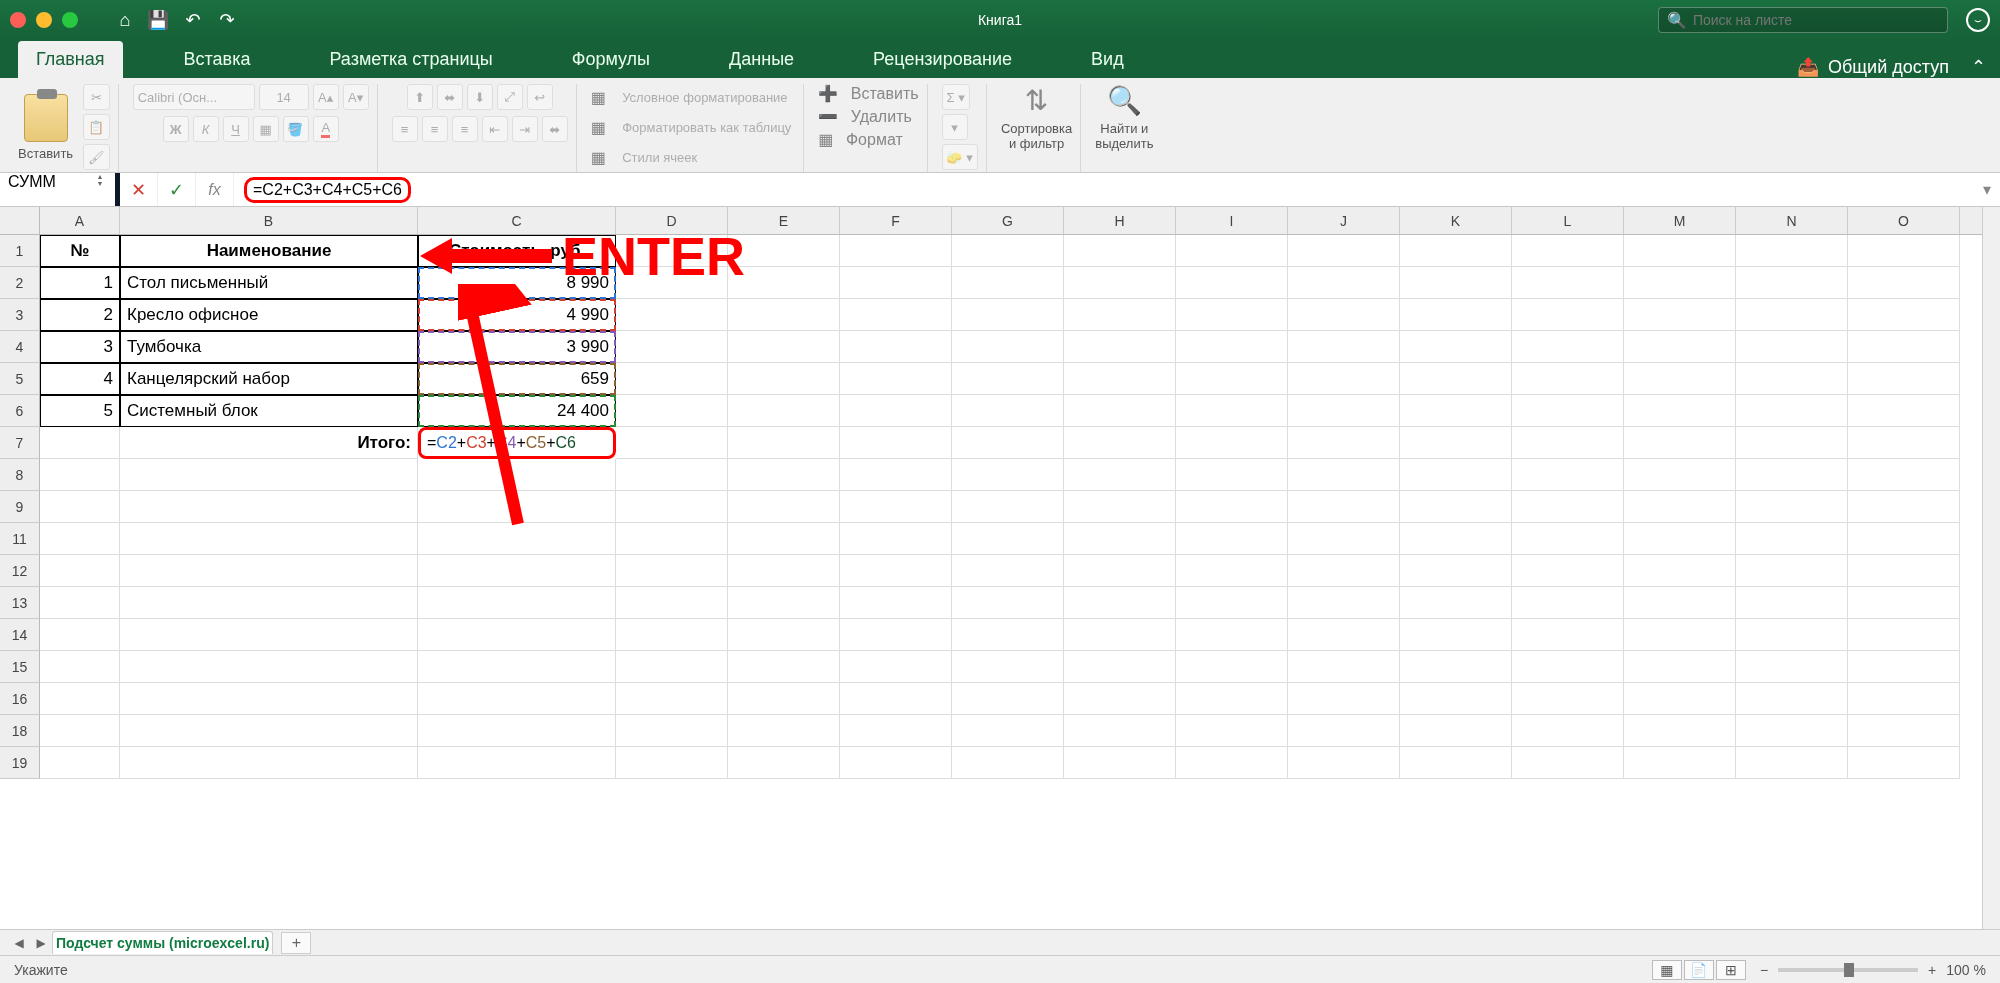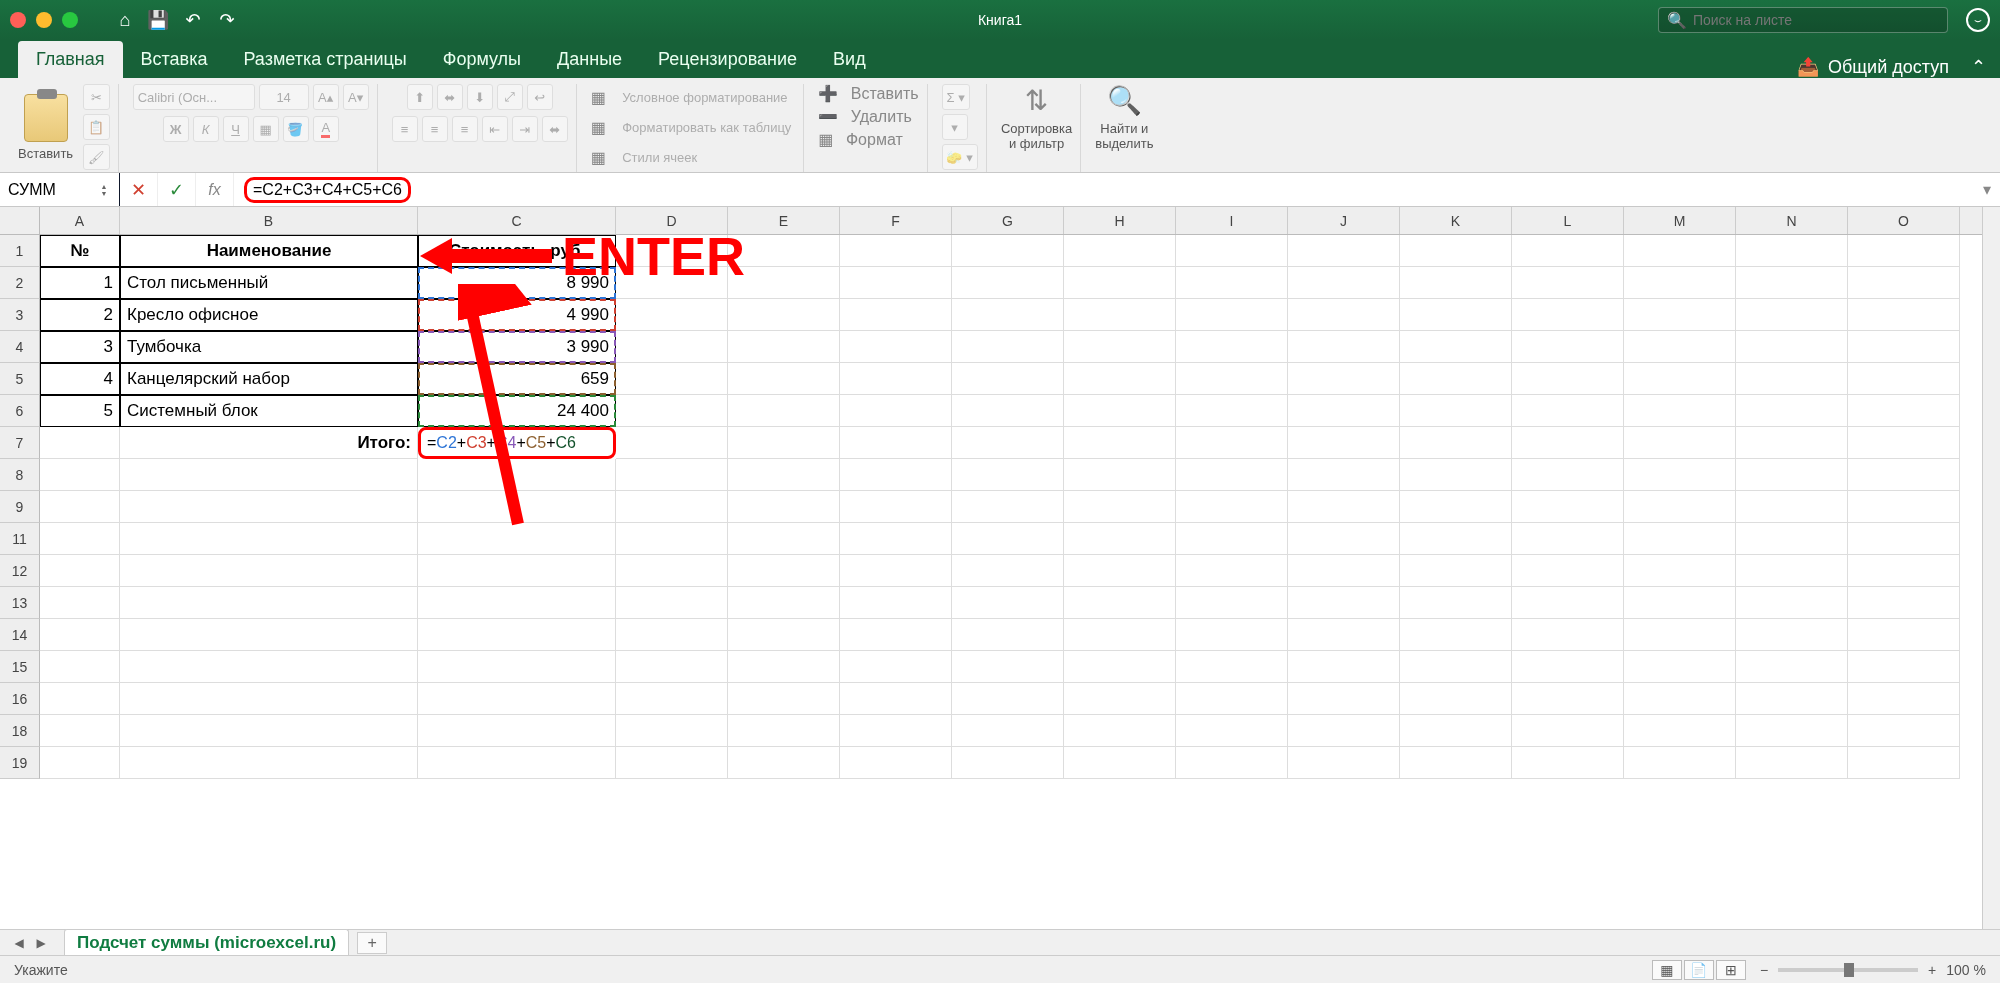--- a/index.html
+++ b/index.html
@@ -10,39 +10,39 @@
 .traffic { display: flex; gap: 10px; margin-right: 30px; }
 .tl { width: 16px; height: 16px; border-radius: 50%; }
 .tl.red { background: #ff5f57; } .tl.yellow { background: #febc2e; } .tl.green { background: #28c840; }
 .titlebutton { width: 34px; height: 28px; display: flex; align-items: center; justify-content: center; color: #fff; font-size: 18px; border-radius: 4px; }
 .title-center { position: absolute; left: 50%; transform: translateX(-50%); font-size: 14px; color: #fff; }
 .search-box { margin-left: auto; display: flex; align-items: center; background: rgba(0,0,0,.2); border: 1px solid rgba(255,255,255,.3); border-radius: 4px; padding: 2px 8px; width: 290px; height: 26px; }
 .search-box input { background: transparent; border: none; color: #cde; font-size: 14px; width: 100%; outline: none; }
 .smiley { margin-left: 18px; width: 24px; height: 24px; border: 2px solid #fff; border-radius: 50%; display:flex; align-items:center; justify-content:center; font-size:12px; color:#fff; }
 
 
-.tabrow { height: 38px; background: #176138; display: flex; align-items: flex-end; padding-left: 18px; color: #fff; }
+.tabrow { height: 38px; background: #176138; display: flex; align-items: flex-end; padding-left: 18px; color: #fff; gap: 43px; }
 .tab { padding: 8px 18px 8px; font-size: 18px; color: #eafff0; cursor: pointer; }
 .tab.active { background: #f0f0f0; color: #176138; border-radius: 4px 4px 0 0; font-weight: 500; }
 .tabright { margin-left: auto; display: flex; align-items: center; padding-right: 14px; gap: 8px; font-size: 18px; }
 
 
 .ribbon { height: 95px; background: #f0f0f0; border-bottom: 1px solid #c8c8c8; display: flex; padding: 6px 10px 0; gap: 6px; color:#888; }
 .rgroup { display:flex; flex-direction:column; align-items:center; padding: 0 8px; border-right:1px solid #d8d8d8; }
 .rgroup:last-child { border-right:none; }
 .rrow { display:flex; gap:4px; align-items:center; }
 .rbtn { min-width:26px; height:26px; border:1px solid #d0d0d0; background:#fafafa; border-radius:3px; display:flex; align-items:center; justify-content:center; font-size:13px; color:#777; padding:0 4px; }
 .rbtn.dim { opacity:.55; }
 .rlabel { font-size:13px; margin-top:4px; color:#555; }
 .clipboard-icon { width: 44px; height: 48px; background: linear-gradient(#f8e0a0,#e8c878); border-radius: 4px; border:1px solid #c0a050; position:relative; }
 .clipboard-icon::before { content:""; position:absolute; top:-6px; left:12px; width:20px; height:10px; background:#888; border-radius:3px; }
 
 
 .fbar { height: 34px; border-bottom: 1px solid #c8c8c8; display:flex; align-items:center; background:#fff; }
-.namebox { width: 120px; height: 100%; border-right:1px solid #0f172a; display:flex; align-items:center; padding:0 8px; font-size:16px; }
+.namebox { width: 120px; height: 100%; border-right:5px solid #0f172a; display:flex; padding:0 8px; font-size:16px; }
 .namebox .stepper { margin-left:auto; width:14px; display:flex; flex-direction:column; }
 .stepper span { font-size:7px; color:#666; line-height:7px; text-align:center; }
 .fbtn { width:38px; height:100%; display:flex; align-items:center; justify-content:center; font-size:18px; border-right:1px solid #eee; }
 .fx { color:#888; font-style:italic; font-size:16px; }
 .finput { flex:1; padding:0 10px; font-size:16px; position:relative; }
 .formula-highlight { border:3px solid #ff0000; border-radius:10px; padding:1px 6px; display:inline-block; }
 .fchev { width:26px; display:flex; align-items:center; justify-content:center; color:#888; }
 
 
 .enter-annot { position:absolute; left:420px; top:225px; display:flex; align-items:center; z-index:50; pointer-events:none; }
@@ -73,21 +73,21 @@
 .marq.purple { outline-color:#8858b8; } .marq.brown { outline-color:#8d6030; }
 .marq.green { outline-color:#2a8a3a; }
 .c-blue{color:#2e75d6}.c-red{color:#d04030}.c-purple{color:#8858b8}.c-brown{color:#8d6030}.c-green{color:#14532d}
 
 
 .wA{width:80px}.wB{width:298px}.wC{width:198px}.wD{width:112px}.wE{width:112px}.wF{width:112px}.wG{width:112px}.wH{width:112px}.wI{width:112px}.wJ{width:112px}.wK{width:112px}.wL{width:112px}.wM{width:112px}.wN{width:112px}.wO{width:112px}
 
 
 .sheetbar { position:absolute; bottom:28px; left:0; right:0; height:26px; background:#f0f0f0; border-top:1px solid #ccc; display:flex; align-items:center; padding:0 8px; }
 .navb { width:22px; height:20px; display:flex; align-items:center; justify-content:center; color:#666; font-size:12px; }
-.sheettab { background:#fff; border:1px solid #ccc; border-bottom:none; padding:3px 12px; font-size:17px; color:#107c41; font-weight:600; margin-left:12px; border-radius:3px 3px 0 0; }
+.sheettab { background:#fff; border:1px solid #ccc; border-bottom:none; padding:3px 3px; font-size:14px; color:#107c41; font-weight:600; border-radius:3px 3px 0 0; }
 .addsheet { width:30px; height:22px; border:1px solid #ccc; background:#fafafa; margin-left:8px; display:flex; align-items:center; justify-content:center; font-size:16px; color:#666; }
 
 
 .statusbar { position:absolute; bottom:0; left:0; right:0; height:28px; background:#f0f0f0; border-top:1px solid #ccc; display:flex; align-items:center; padding:0 14px; font-size:14px; color:#555; }
 .viewbtns { margin-left:auto; display:flex; gap:2px; align-items:center; }
 .vb { width:30px; height:20px; border:1px solid #bbb; background:#fafafa; display:flex; align-items:center; justify-content:center; }
 .zoom { display:flex; align-items:center; gap:10px; margin-left:14px; }
 .ztrack { width:140px; height:4px; background:#ccc; position:relative; }
 .zthumb { width:10px; height:14px; background:#777; position:absolute; left:66px; top:-5px; }
 

